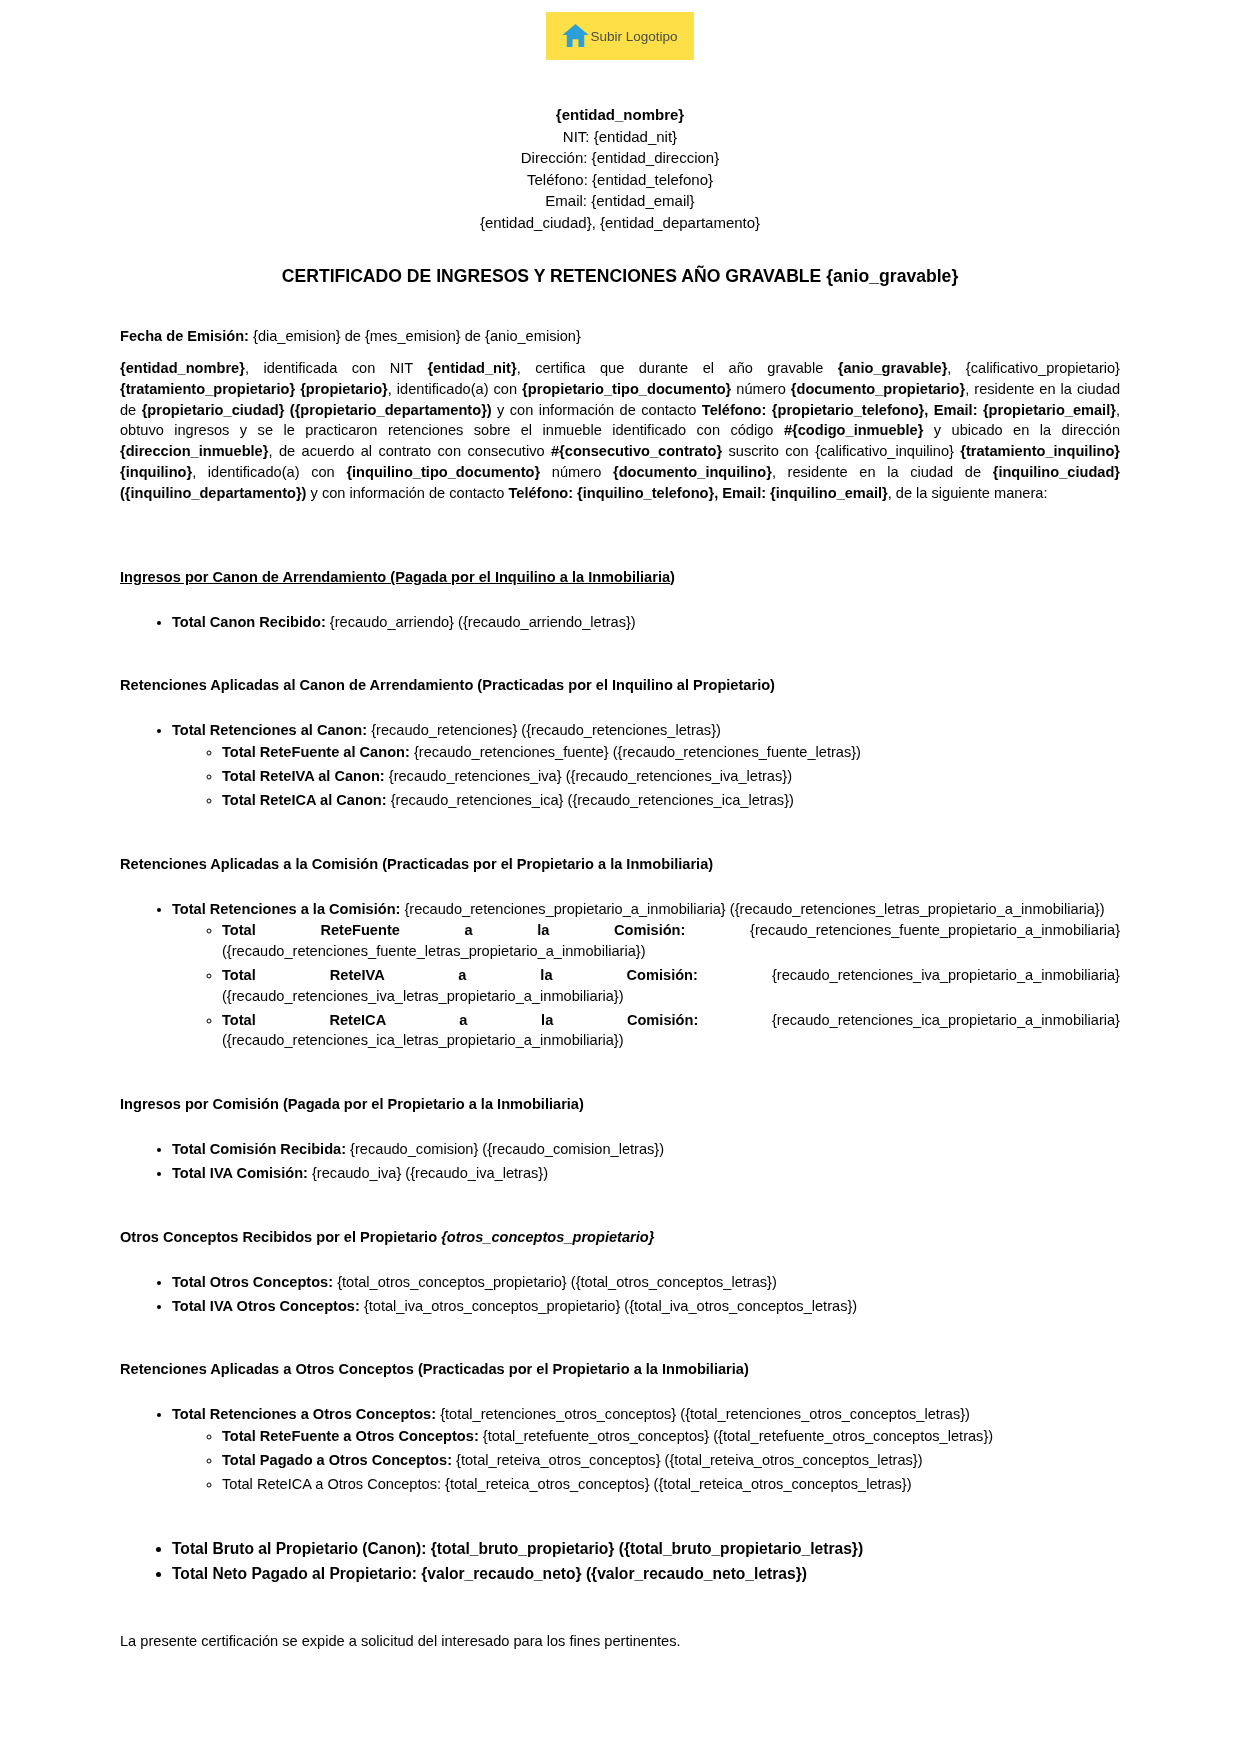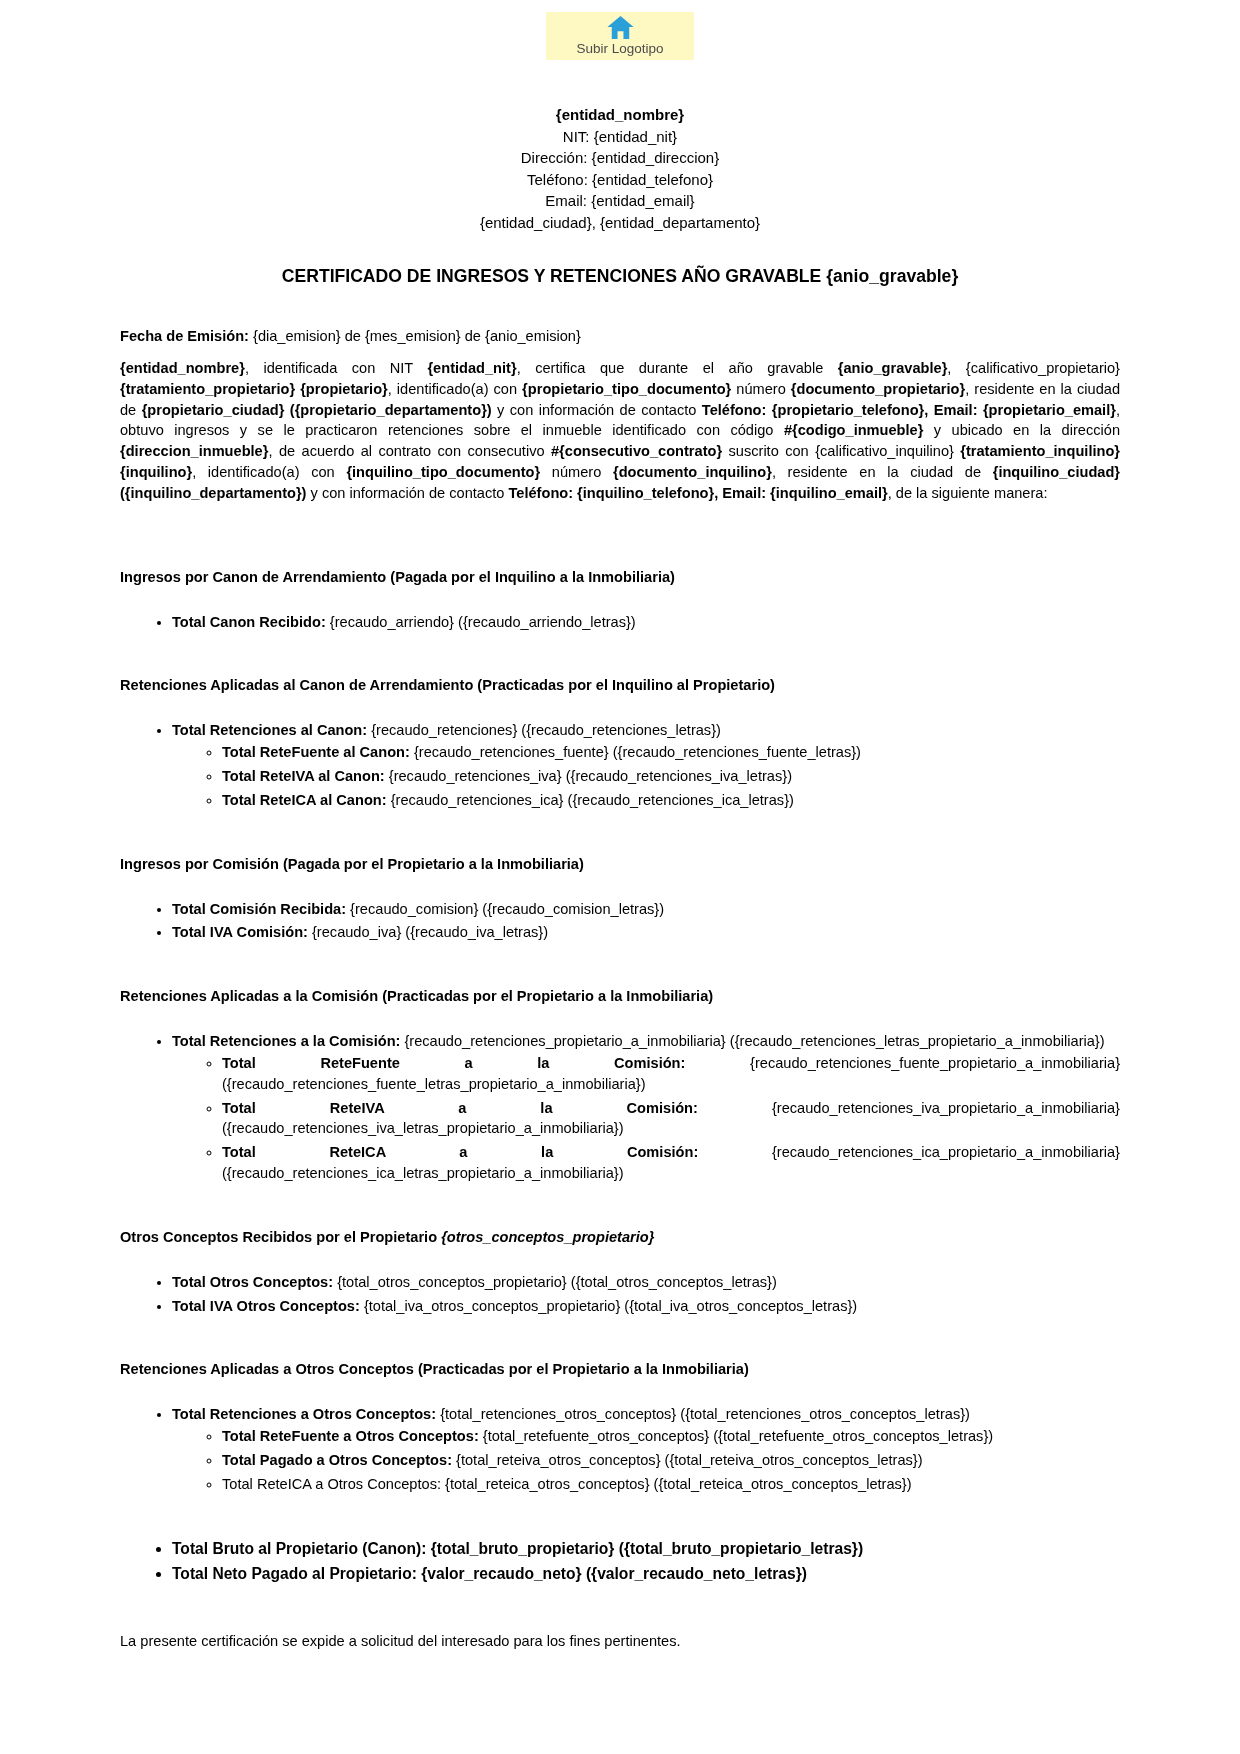--- a/index.html
+++ b/index.html
@@ -8,23 +8,23 @@
     height: 1754px;
     background: #ffffff;
     color: #000000;
     font-family: "Liberation Sans", sans-serif;
     overflow: hidden;
   }
   .page { padding: 12px 120px 0 120px; }
 
   
   .logo-btn {
-    display: flex; flex-direction: column; align-items: center; justify-content: center;
+    display: flex; flex-direction: row; align-items: center; justify-content: center;
     width: 148px; height: 48px; margin: 0 auto;
-    background: #fef9c3; border: none; cursor: pointer; gap: 1px;
+    background: #fde047; border: none; cursor: pointer; gap: 1px;
   }
   .logo-btn svg { width: 27px; height: 24px; display: block; }
   .logo-label { font-size: 13.5px; color: #4c4c4c; line-height: 15px; }
 
   
   .entity-header { margin-top: 44px; text-align: center; font-size: 15px; line-height: 21.5px; }
   .entity-name { font-weight: bold; }
 
   
   .doc-title { margin-top: 33px; text-align: center; font-size: 17.6px; font-weight: bold; }
@@ -70,50 +70,50 @@
   </div>
 
   <h1 class="doc-title">CERTIFICADO DE INGRESOS Y RETENCIONES AÑO GRAVABLE {anio_gravable}</h1>
 
   <p class="emission"><span class="b">Fecha de Emisión:</span><span> {dia_emision} de {mes_emision} de {anio_emision}</span></p>
 
   <p class="intro"><span style="font-weight: bold;">{entidad_nombre}</span><span>, identificada con NIT </span><span style="font-weight: bold;">{entidad_nit}</span><span>, certifica que durante el año gravable </span><span style="font-weight: bold;">{anio_gravable}</span><span>, {calificativo_propietario} </span><span style="font-weight: bold;">{tratamiento_propietario} {propietario}</span><span>, identificado(a) con </span><span style="font-weight: bold;">{propietario_tipo_documento}</span><span> número </span><span style="font-weight: bold;">{documento_propietario}</span><span>, residente en la ciudad de </span><span style="font-weight: bold;">{propietario_ciudad} ({propietario_departamento})</span><span> y con información de contacto </span><span style="font-weight: bold;">Teléfono: {propietario_telefono}, Email: {propietario_email}</span><span>, obtuvo ingresos y se le practicaron retenciones sobre el inmueble identificado con código </span><span style="font-weight: bold;">#{codigo_inmueble}</span><span> y ubicado en la dirección </span><span style="font-weight: bold;">{direccion_inmueble}</span><span>, de acuerdo al contrato con consecutivo </span><span style="font-weight: bold;">#{consecutivo_contrato}</span><span> suscrito con {calificativo_inquilino} </span><span style="font-weight: bold;">{tratamiento_inquilino} {inquilino}</span><span>, identificado(a) con </span><span style="font-weight: bold;">{inquilino_tipo_documento}</span><span> número </span><span style="font-weight: bold;">{documento_inquilino}</span><span>, residente en la ciudad de </span><span style="font-weight: bold;">{inquilino_ciudad} ({inquilino_departamento})</span><span> y con información de contacto </span><span style="font-weight: bold;">Teléfono: {inquilino_telefono}, Email: {inquilino_email}</span><span>, de la siguiente manera:</span></p>
 
   <div class="sections-wrap">
       <section class="doc-section">
-        <div class="section-heading"><span style="font-weight: bold;">Ingresos por Canon de Arrendamiento (Pagada por el Inquilino a la Inmobiliaria)</span></div>
+        <div class="section-heading"><span style="font-weight: bold; text-decoration: underline;">Ingresos por Canon de Arrendamiento (Pagada por el Inquilino a la Inmobiliaria)</span></div>
         <ul class="bullets l1">
           <li><span style="font-weight: bold;">Total Canon Recibido:</span><span> {recaudo_arriendo} ({recaudo_arriendo_letras})</span></li>
         </ul>
       </section>
       <section class="doc-section">
         <div class="section-heading"><span style="font-weight: bold;">Retenciones Aplicadas al Canon de Arrendamiento (Practicadas por el Inquilino al Propietario)</span></div>
         <ul class="bullets l1">
           <li><span style="font-weight: bold;">Total Retenciones al Canon:</span><span> {recaudo_retenciones} ({recaudo_retenciones_letras})</span><ul class="bullets l2">
               <li><span style="font-weight: bold;">Total ReteFuente al Canon:</span><span> {recaudo_retenciones_fuente} ({recaudo_retenciones_fuente_letras})</span></li>
               <li><span style="font-weight: bold;">Total ReteIVA al Canon:</span><span> {recaudo_retenciones_iva} ({recaudo_retenciones_iva_letras})</span></li>
               <li><span style="font-weight: bold;">Total ReteICA al Canon:</span><span> {recaudo_retenciones_ica} ({recaudo_retenciones_ica_letras})</span></li>
             </ul></li>
         </ul>
       </section>
       <section class="doc-section">
-        <div class="section-heading"><span style="font-weight: bold;">Ingresos por Comisión (Pagada por el Propietario a la Inmobiliaria)</span></div>
-        <ul class="bullets l1">
-          <li><span style="font-weight: bold;">Total Comisión Recibida:</span><span> {recaudo_comision} ({recaudo_comision_letras})</span></li>
-          <li><span style="font-weight: bold;">Total IVA Comisión:</span><span> {recaudo_iva} ({recaudo_iva_letras})</span></li>
-        </ul>
-      </section>
-      <section class="doc-section">
         <div class="section-heading"><span style="font-weight: bold;">Retenciones Aplicadas a la Comisión (Practicadas por el Propietario a la Inmobiliaria)</span></div>
         <ul class="bullets l1">
           <li><span style="font-weight: bold;">Total Retenciones a la Comisión:</span><span> {recaudo_retenciones_propietario_a_inmobiliaria} ({recaudo_retenciones_letras_propietario_a_inmobiliaria})</span><ul class="bullets l2">
               <li><span style="font-weight: bold;">Total ReteFuente a la Comisión:</span><span> {recaudo_retenciones_fuente_propietario_a_inmobiliaria} ({recaudo_retenciones_fuente_letras_propietario_a_inmobiliaria})</span></li>
               <li><span style="font-weight: bold;">Total ReteIVA a la Comisión:</span><span> {recaudo_retenciones_iva_propietario_a_inmobiliaria} ({recaudo_retenciones_iva_letras_propietario_a_inmobiliaria})</span></li>
               <li><span style="font-weight: bold;">Total ReteICA a la Comisión:</span><span> {recaudo_retenciones_ica_propietario_a_inmobiliaria} ({recaudo_retenciones_ica_letras_propietario_a_inmobiliaria})</span></li>
             </ul></li>
+        </ul>
+      </section>
+      <section class="doc-section">
+        <div class="section-heading"><span style="font-weight: bold;">Ingresos por Comisión (Pagada por el Propietario a la Inmobiliaria)</span></div>
+        <ul class="bullets l1">
+          <li><span style="font-weight: bold;">Total Comisión Recibida:</span><span> {recaudo_comision} ({recaudo_comision_letras})</span></li>
+          <li><span style="font-weight: bold;">Total IVA Comisión:</span><span> {recaudo_iva} ({recaudo_iva_letras})</span></li>
         </ul>
       </section>
       <section class="doc-section">
         <div class="section-heading"><span style="font-weight: bold;">Otros Conceptos Recibidos por el Propietario </span><span style="font-style: italic; margin-top: 27px;">{otros_conceptos_propietario}</span></div>
         <ul class="bullets l1">
           <li><span style="font-weight: bold;">Total Otros Conceptos:</span><span> {total_otros_conceptos_propietario} ({total_otros_conceptos_letras})</span></li>
           <li><span style="font-weight: bold;">Total IVA Otros Conceptos:</span><span> {total_iva_otros_conceptos_propietario} ({total_iva_otros_conceptos_letras})</span></li>
         </ul>
       </section>
       <section class="doc-section">

